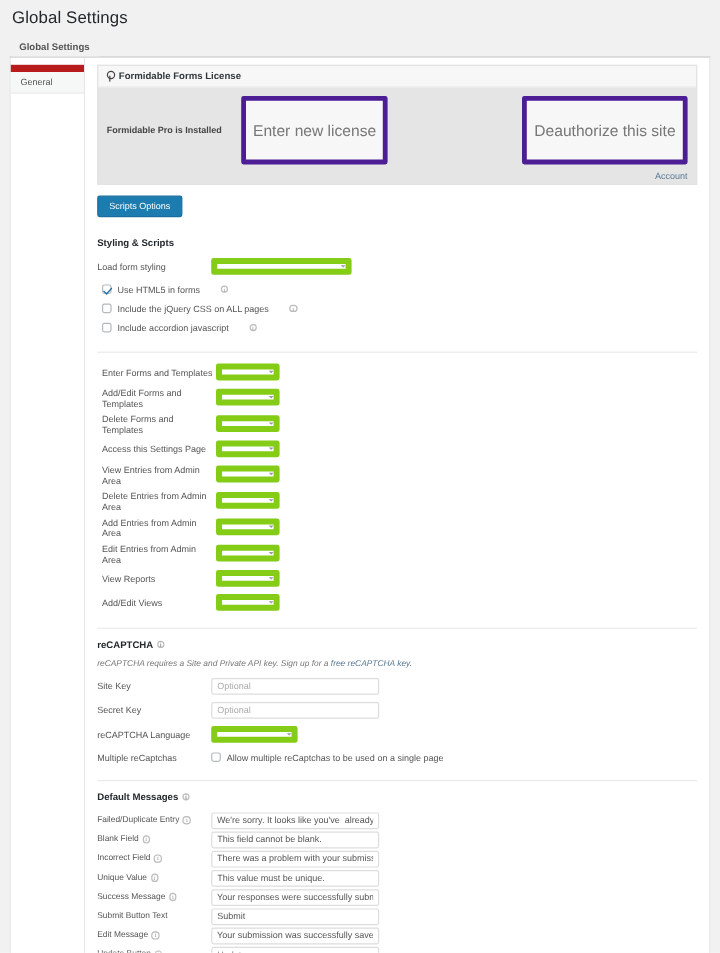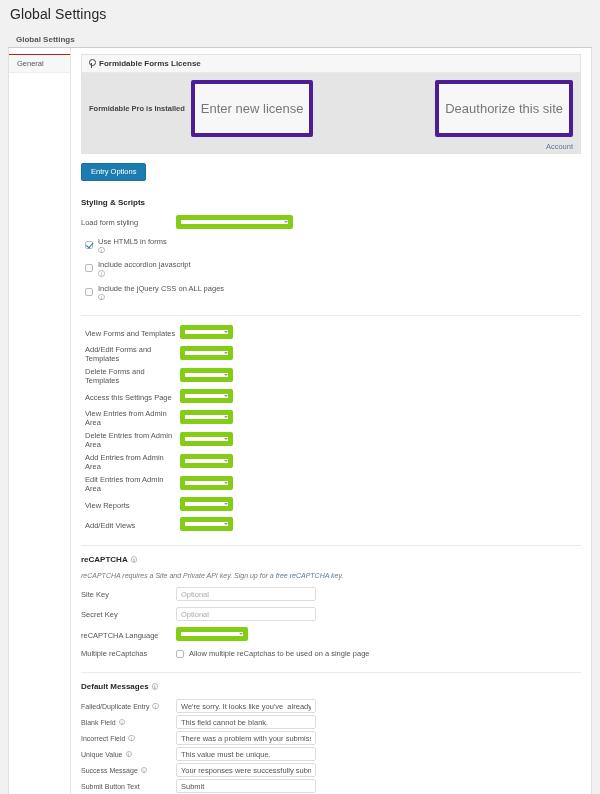--- a/index.html
+++ b/index.html
@@ -48,21 +48,21 @@
     flex: 0 0 62px;
     border-right: 1px solid #e5e5e5;
     background: #fff;
     padding-top: 6px;
   }
   .side-item {
     font-size: 7.5px;
     color: #555;
     padding: 4px 6px 4px 8px;
     background: #f6f7f7;
-    border-top: 1px solid #b91c1c;
+    border-top: 6px solid #b91c1c;
     border-bottom: 1px solid #ececec;
   }
   .content {
     flex: 1;
     padding: 6px 10px 10px 10px;
     background: #fff;
   }
 
   
   .postbox {
@@ -88,21 +88,21 @@
   }
   .key-icon:after {
     content:""; position:absolute; left:3px; top:4px;
     width:1.4px; height:5px; background:#444;
   }
   .postbox-body {
     padding: 7px 7px 16px 7px;
     position: relative;
     min-height: 44px;
   }
-  .lic-row { display: flex; align-items: center; gap: 6px; }
+  .lic-row { display: flex; align-items: center; gap: 16px; }
   .lic-text { font-size: 7.5px; color: #444; font-weight: bold; }
   .btn-sec {
     font-size: 13px;
     color: #777;
     background: #f7f7f7;
     border: 4px solid #4c1d95;
     border-radius: 2px;
     padding: 18px 6px;
     line-height: 1;
     cursor: pointer;
@@ -229,21 +229,21 @@
   }
   .cb.checked:after {
     content: "";
     position: absolute;
     left: 2px; top: -0.5px;
     width: 2.5px; height: 5.5px;
     border: solid #1e6fa8;
     border-width: 0 1.4px 1.4px 0;
     transform: rotate(42deg);
   }
-  .cblabel { font-size: 7.5px; color: #555; display:flex; align-items:flex-start; gap:1px;flex-direction:column; }
+  .cblabel { font-size: 7.5px; color: #555; display:flex; align-items:center; gap:17px; }
 
   .info {
     display: inline-block;
     width: 6.5px; height: 6.5px;
     border: 1px solid #bbb;
     border-radius: 50%;
     color: #999;
     font-size: 5.5px;
     line-height: 6px;
     text-align: center;
@@ -290,21 +290,21 @@
             <span class="lic-text">Formidable Pro is Installed</span>
             <button class="btn-sec">Enter new license</button>
           </div>
           <div class="lic-right">
             <button class="btn-sec">Deauthorize this site</button>
             <a class="acct-link">Account</a>
           </div>
         </div>
       </div>
 
-      <button class="btn-primary">Entry Options</button>
+      <button class="btn-primary">Scripts Options</button>
 
       
       <div class="section" style="border-top:none; margin-top:8px;">
         <h3 class="sec-title">Styling &amp; Scripts</h3>
         <div class="frow">
           <div class="flabel">Load form styling</div>
           <div class="fctl">
             <span class="sel-wrap">
               <select class="sel w-style">
                 <option>on every page of your site</option>
@@ -315,38 +315,38 @@
         <div class="cbrow">
           <span class="cb checked"></span>
           <span class="cblabel">
               <span>Use HTML5 in forms</span>
               <i class="info">i</i>
             </span>
         </div>
         <div class="cbrow">
           <span class="cb"></span>
           <span class="cblabel">
-              <span>Include accordion javascript</span>
+              <span>Include the jQuery CSS on ALL pages</span>
               <i class="info">i</i>
             </span>
         </div>
         <div class="cbrow">
           <span class="cb"></span>
           <span class="cblabel">
-              <span>Include the jQuery CSS on ALL pages</span>
+              <span>Include accordion javascript</span>
               <i class="info">i</i>
             </span>
         </div>
       </div>
 
       
       <div class="section">
         <div class="indent">
           <div class="permrow">
-            <div class="permlabel">View Forms and Templates</div>
+            <div class="permlabel">Enter Forms and Templates</div>
             <span class="sel-wrap"><select class="sel w-perm"><option>Administrator</option></select></span>
           </div>
           <div class="permrow">
             <div class="permlabel">Add/Edit Forms and Templates</div>
             <span class="sel-wrap"><select class="sel w-perm"><option>Administrator</option></select></span>
           </div>
           <div class="permrow">
             <div class="permlabel">Delete Forms and Templates</div>
             <span class="sel-wrap"><select class="sel w-perm"><option>Administrator</option></select></span>
           </div>

